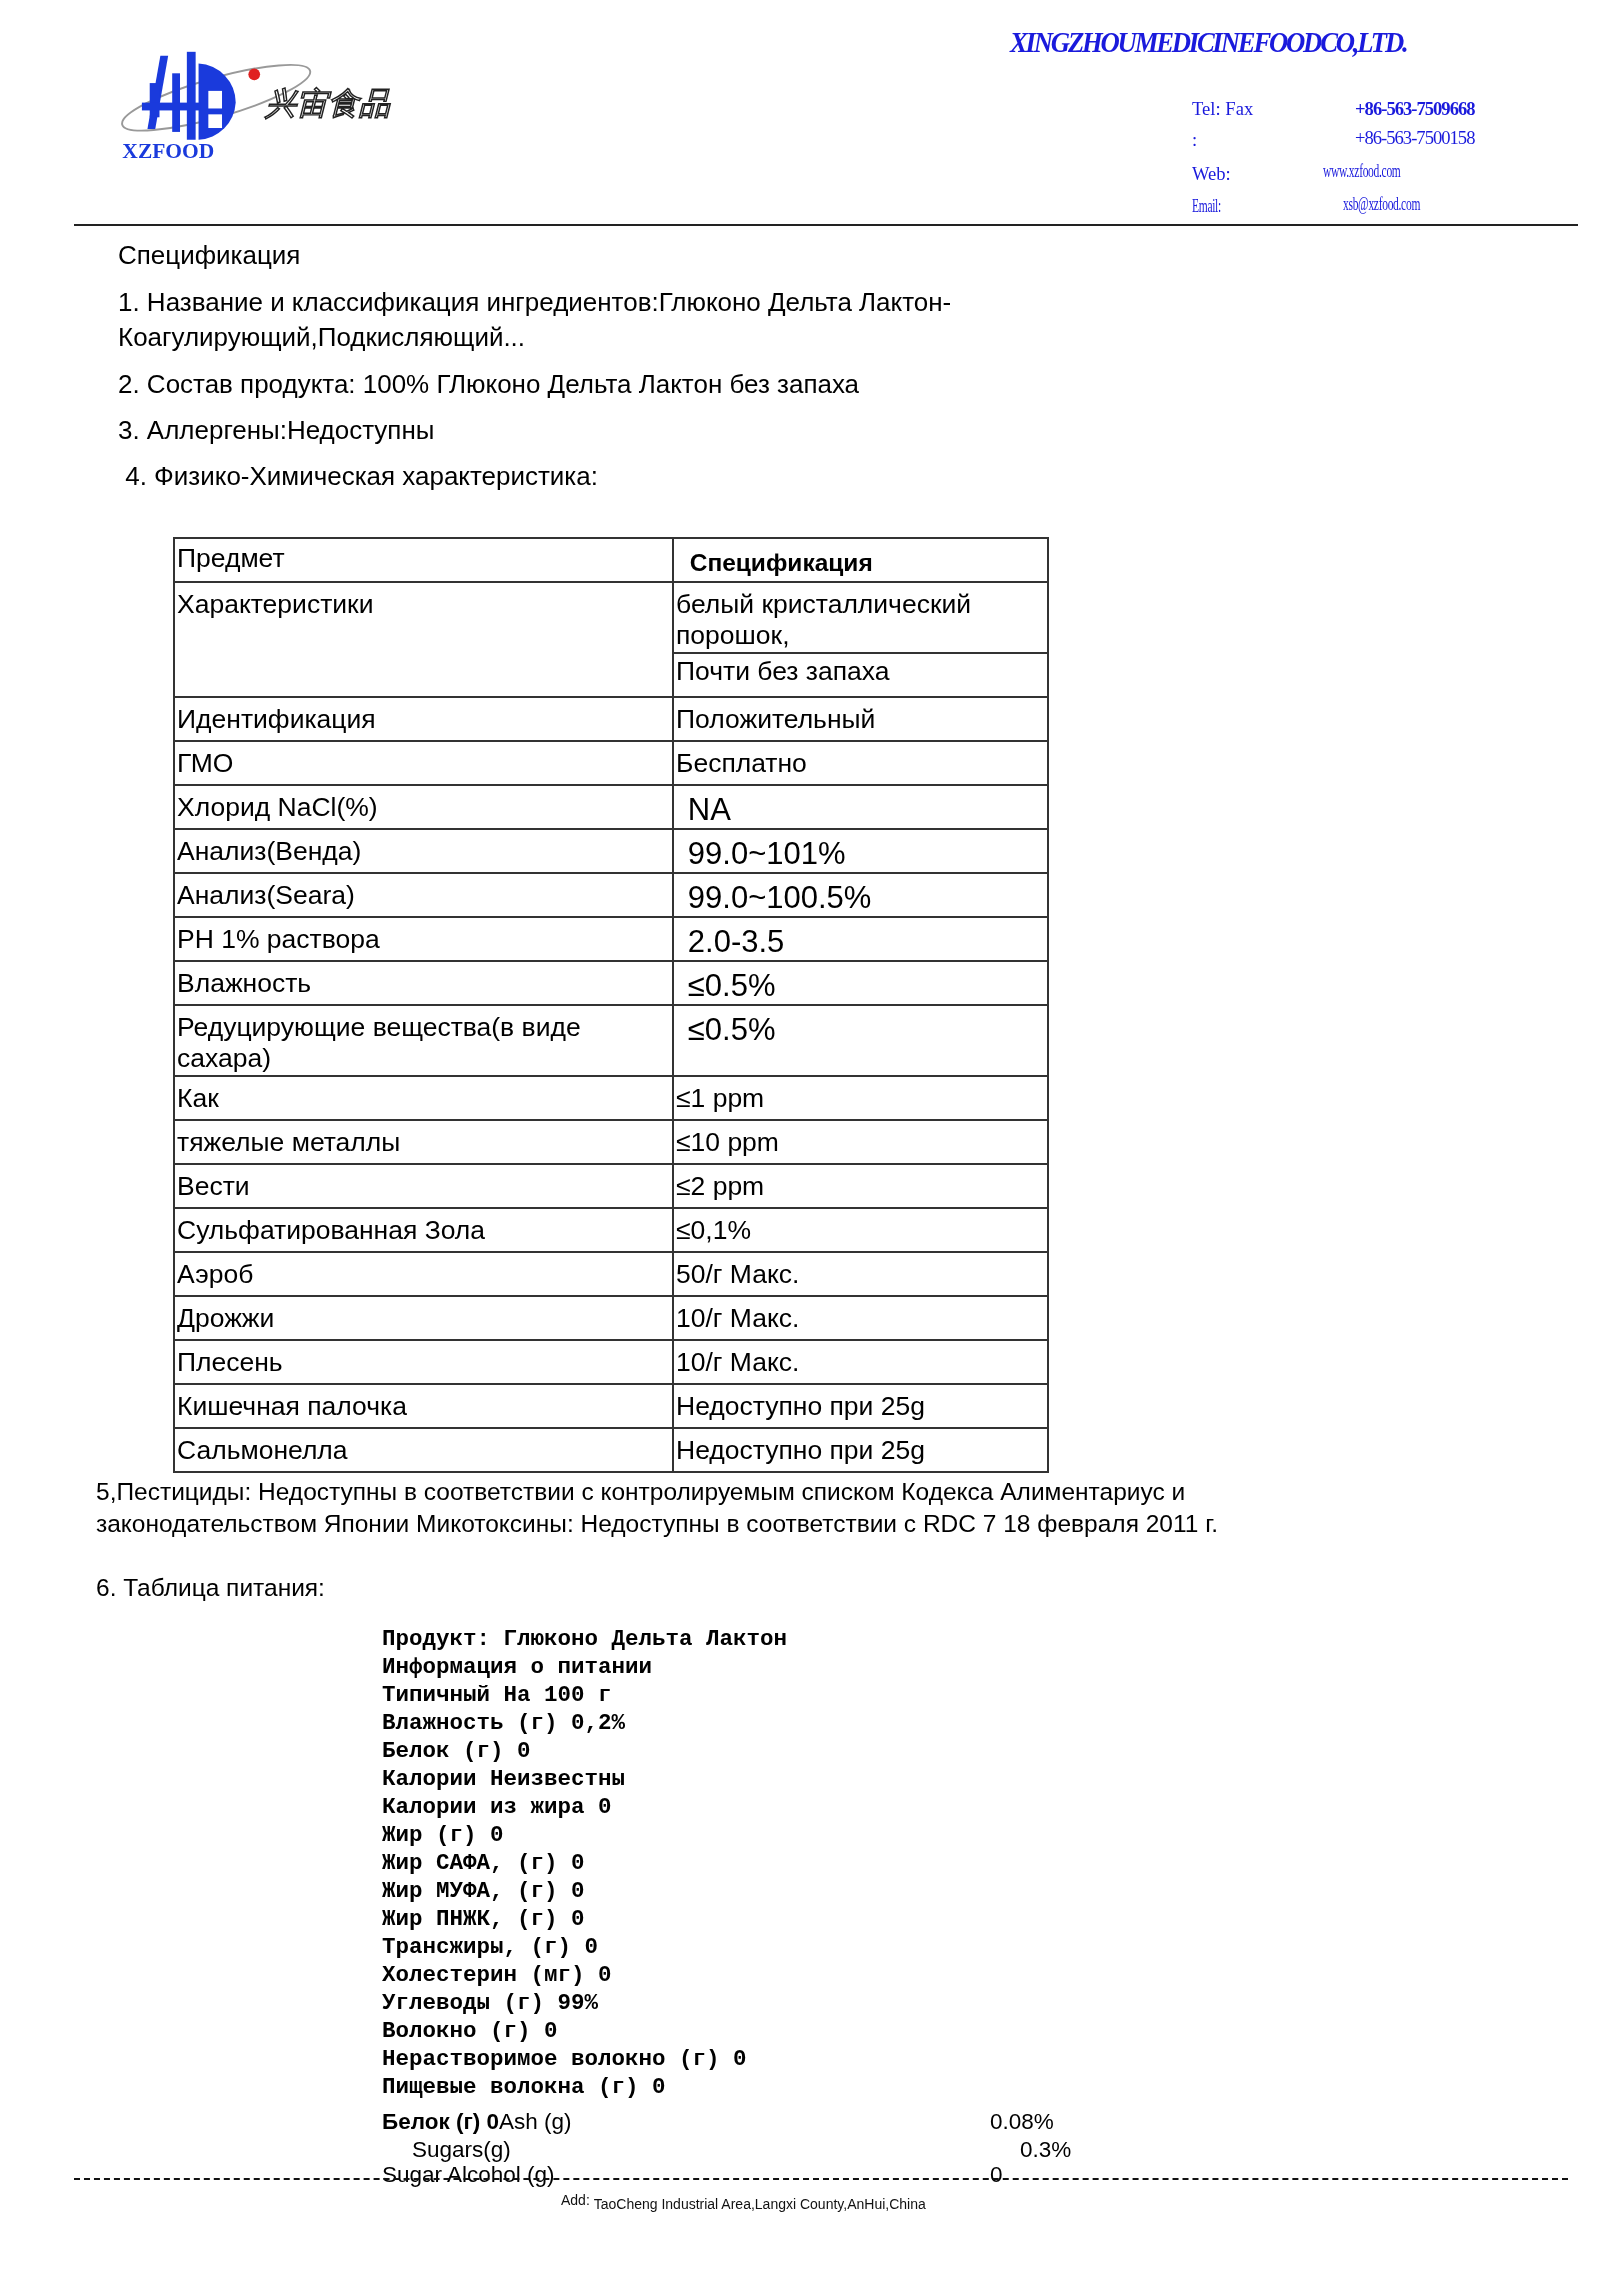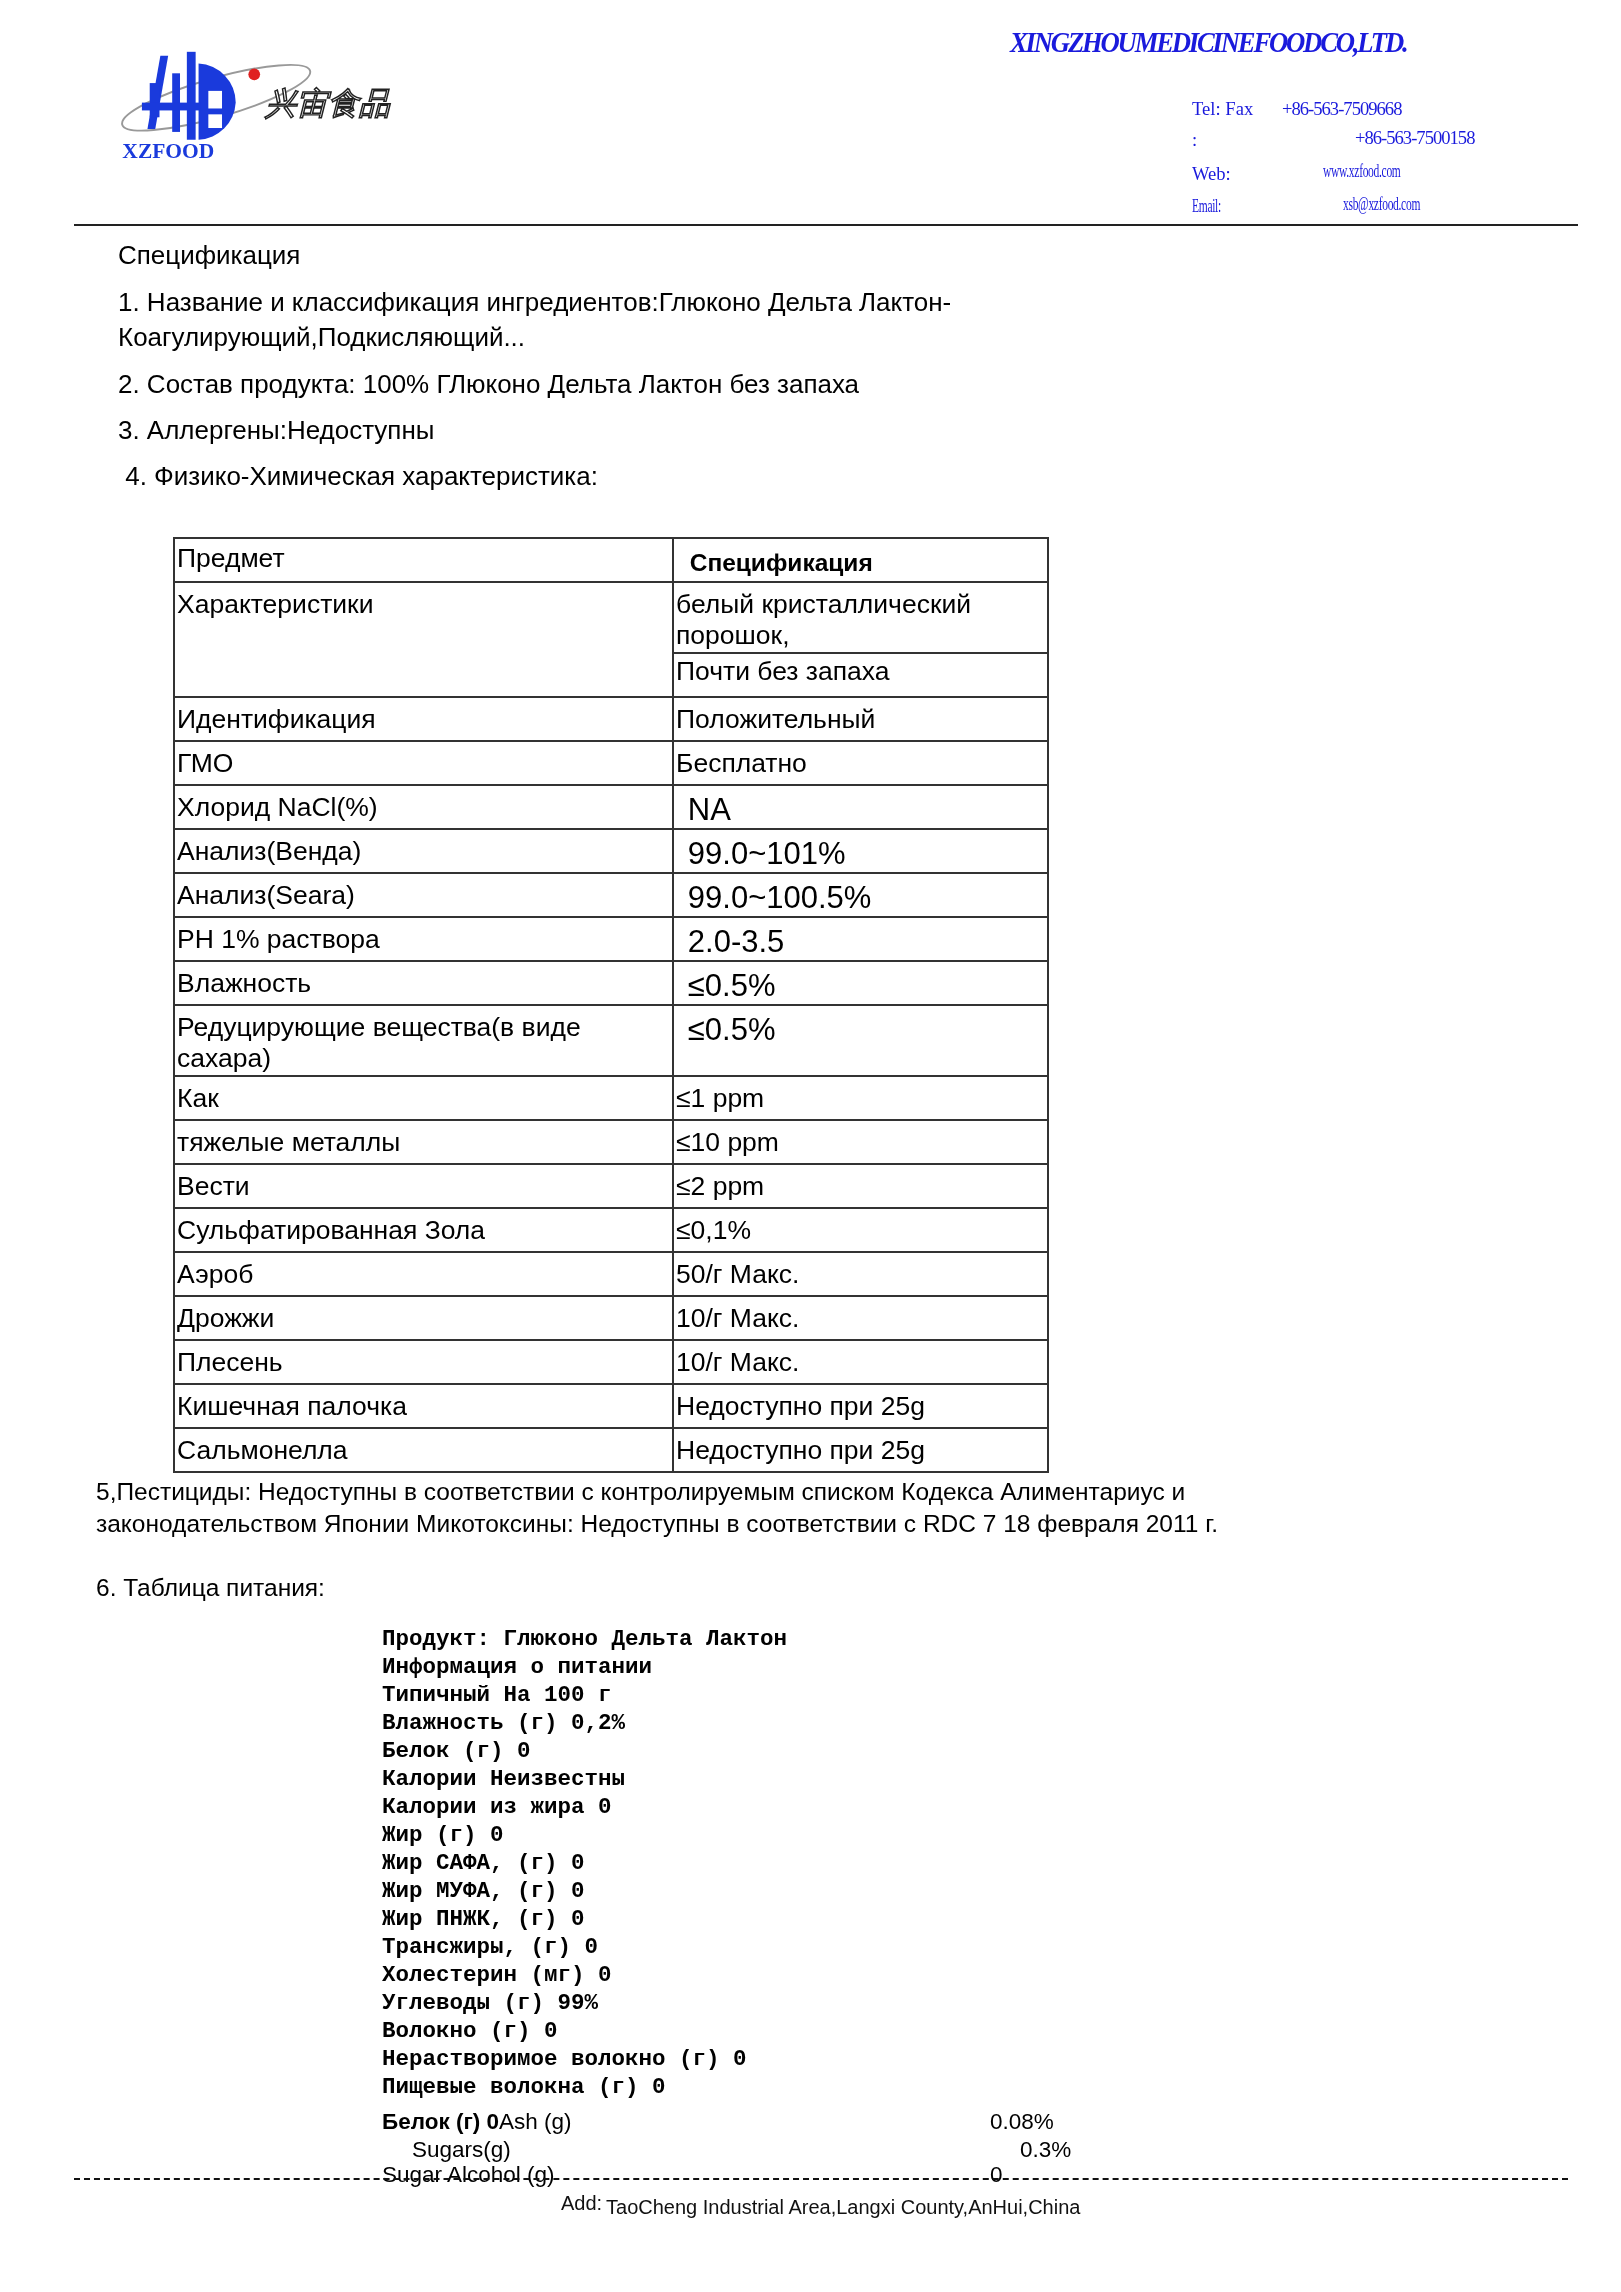--- a/index.html
+++ b/index.html
@@ -35,21 +35,21 @@
   .small-para { position: absolute; left: 96px; font-size: 24.5px; line-height: 31px; white-space: nowrap; }
 
   
   .nutri { position: absolute; left: 382px; top: 1625px; font-size: 22.5px; line-height: 28px; font-weight: bold; font-family: Liberation Mono, monospace; }
   .nutri .line { white-space: nowrap; height: 28px; }
   .extra-row { position: absolute; left: 382px; font-size: 22.5px; line-height: 27.4px; white-space: nowrap; width: 686px; }
   .extra-row .val { position: absolute; left: 608px; top: 0; }
   .extra-row .b { font-weight: bold; }
 
   .footer-rule { position: absolute; left: 74px; top: 2178px; width: 1494px; height: 0; border-top: 2px dashed #111; }
-  .address { position: absolute; left: 561px; top: 2196px; font-size: 20px; white-space: nowrap; color: #111; }
+  .address { position: absolute; left: 561px; top: 2196px; font-size: 14px; white-space: nowrap; color: #111; }
   .address .lbl { position: relative; top: -3.9px; margin-right: 3.9px; }
 </style>
 </head>
 <body>
 
 <div class="logo">
   <svg width="294" height="127" viewBox="0 0 300 130">
 
     <ellipse cx="100" cy="55" rx="100" ry="20" fill="none" stroke="#999" stroke-width="2" transform="rotate(-16 100 55)"></ellipse>
 
@@ -65,21 +65,21 @@
     <rect x="92" y="72" width="14" height="14" fill="#ffffff"></rect>
     <circle cx="139" cy="31" r="6" fill="#e02020"></circle>
     <text x="4" y="117" font-family="Liberation Serif, serif" font-weight="bold" font-size="22" fill="#1a3adc">XZFOOD</text>
     <text x="150" y="72" font-family="DejaVu Sans, sans-serif" font-size="32" fill="#fff" stroke="#222" stroke-width="1.5" font-style="italic">兴宙食品</text>
   </svg>
 </div>
 
 <div class="company-name">XINGZHOUMEDICINEFOODCO,LTD.</div>
 
 <div class="contact" style="left:1192px; top:98px;">Tel: Fax</div>
-<div class="contact" style="left:1282px; top:98px; letter-spacing:-1px;">+86-563-7509668</div>
+<div class="contact" style="left:1355px; top:98px; letter-spacing:-1px;font-weight:bold;">+86-563-7509668</div>
 <div class="contact" style="left:1192px; top:129px;">:</div>
 <div class="contact" style="left:1355px; top:127px; letter-spacing:-1px;">+86-563-7500158</div>
 <div class="contact" style="left:1192px; top:163px;">Web:</div>
 <div class="contact cond" style="left:1323px; top:160px;">www.xzfood.com</div>
 <div class="contact cond" style="left:1192px; top:195px;">Email:</div>
 <div class="contact cond" style="left:1343px; top:193px;">xsb@xzfood.com</div>
 
 <div class="header-rule"></div>
 
 <div class="para" style="top:238px;">Спецификация</div>

